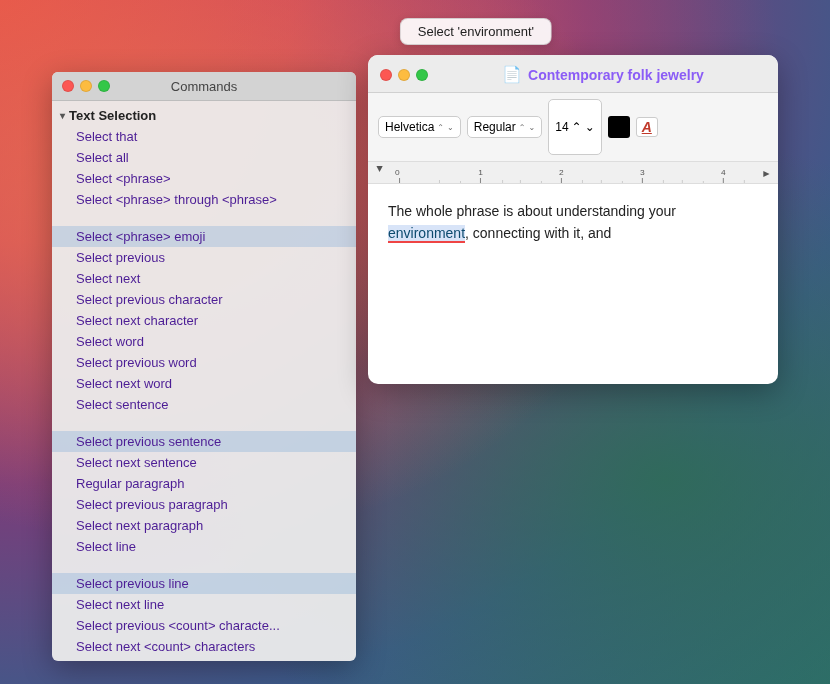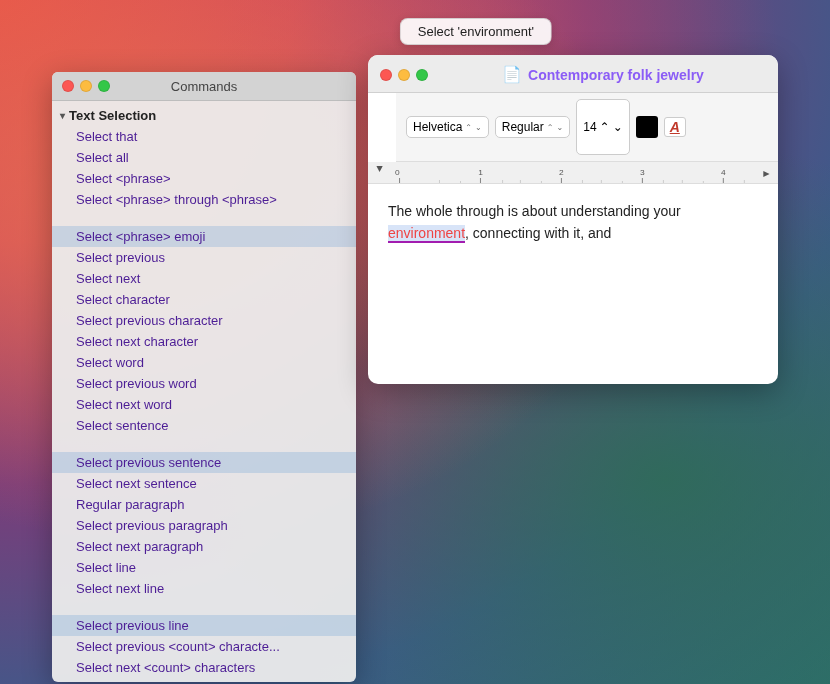--- a/index.html
+++ b/index.html
@@ -174,21 +174,20 @@
       color: #8b5cf6;
     }
 
     .editor-toolbar {
       display: flex;
       align-items: center;
       padding: 6px 10px;
       gap: 6px;
       background: #f5f5f5;
       border-bottom: 1px solid #ddd;
-      margin-left: 28px;
     }
 
     .font-select {
       display: flex;
       align-items: center;
       background: white;
       border: 1px solid #ccc;
       border-radius: 5px;
       padding: 3px 6px;
       font-size: 12px;
@@ -249,22 +248,22 @@
       line-height: 1.6;
       color: #222;
     }
 
     .editor-content p {
       margin: 0;
     }
 
     .highlight-word {
       background: rgba(60, 120, 220, 0.2);
-      border-bottom: 2px solid #a21caf;
-      color: #ef4444;
+      border-bottom: 2px solid #ef4444;
+      color: #0c4a6e;
     }
 
     
     .ruler-svg {
       width: 100%;
       height: 22px;
     }
   </style>
 </head>
 <body>
@@ -291,35 +290,34 @@
     </div>
 
     <div id="commands-items-container">
         <div class="list-item">Select that</div>
         <div class="list-item">Select all</div>
         <div class="list-item">Select &lt;phrase&gt;</div>
         <div class="list-item">Select &lt;phrase&gt; through &lt;phrase&gt;</div>
         <div class="list-item highlighted">Select &lt;phrase&gt; emoji</div>
         <div class="list-item">Select previous</div>
         <div class="list-item">Select next</div>
-        <div class="list-item">Select character</div>
         <div class="list-item">Select previous character</div>
         <div class="list-item">Select next character</div>
         <div class="list-item">Select word</div>
         <div class="list-item">Select previous word</div>
         <div class="list-item">Select next word</div>
         <div class="list-item">Select sentence</div>
         <div class="list-item highlighted">Select previous sentence</div>
         <div class="list-item">Select next sentence</div>
         <div class="list-item">Regular paragraph</div>
         <div class="list-item">Select previous paragraph</div>
         <div class="list-item">Select next paragraph</div>
         <div class="list-item">Select line</div>
+        <div class="list-item highlighted">Select previous line</div>
         <div class="list-item">Select next line</div>
-        <div class="list-item highlighted">Select previous line</div>
         <div class="list-item">Select previous &lt;count&gt; characte...</div>
         <div class="list-item">Select next &lt;count&gt; characters</div>
       </div>
   </div>
 </div>
 
 <div class="editor-panel">
   <div class="editor-titlebar">
     <div class="editor-traffic-lights">
       <div class="traffic-light tl-close"></div>
@@ -386,16 +384,16 @@
 
       <line x1="299" y1="18" x2="299" y2="22" stroke="#aaa" stroke-width="0.5"></line>
       <line x1="319" y1="19" x2="319" y2="22" stroke="#aaa" stroke-width="0.5"></line>
       <line x1="358" y1="18" x2="358" y2="22" stroke="#aaa" stroke-width="0.5"></line>
 
       <polygon points="376,9 382,12 376,15" fill="#555"></polygon>
     </svg>
   </div>
   <div class="editor-content">
     <p>
-      <span>The whole through is about understanding your </span><span class="highlight-word">environment</span><span>, connecting with it, and</span>
+      <span>The whole phrase is about understanding your </span><span class="highlight-word">environment</span><span>, connecting with it, and</span>
     </p>
   </div>
 </div>
 
 </body></html>

